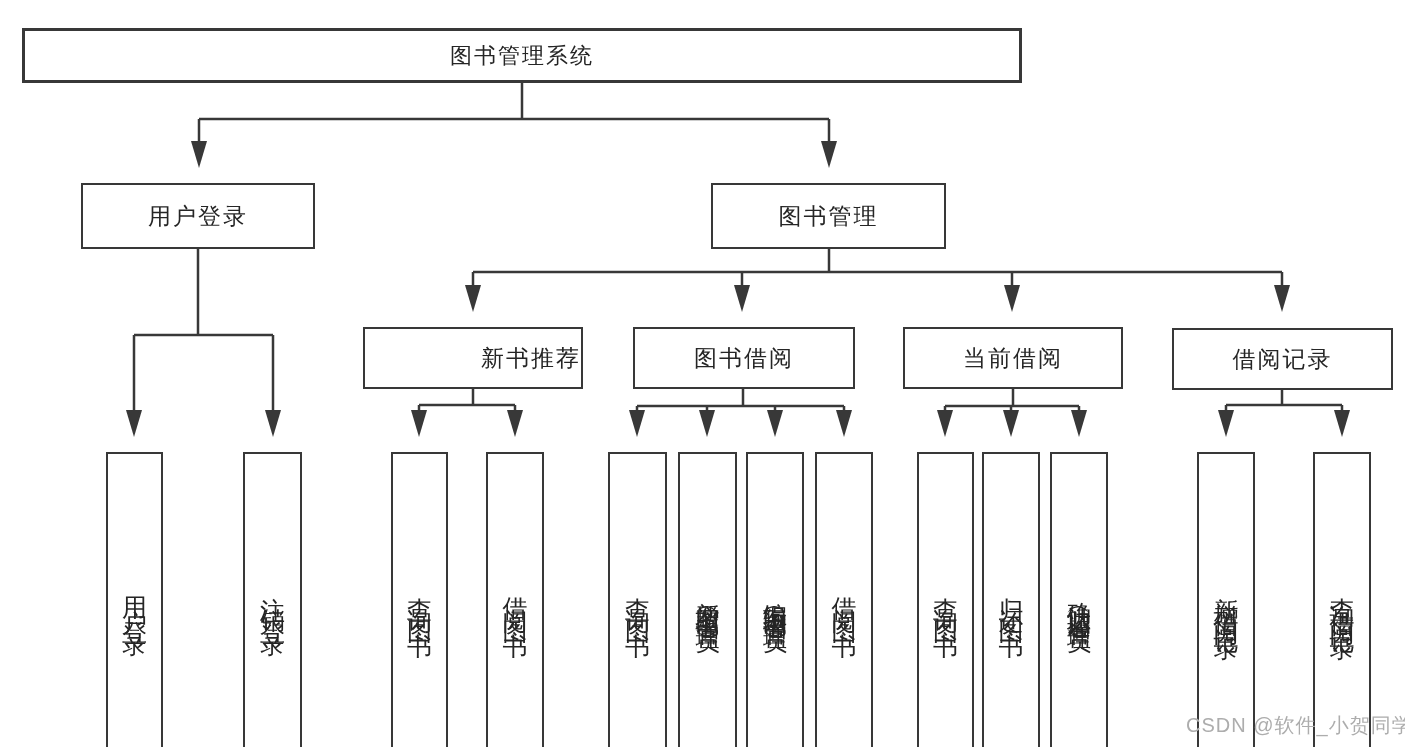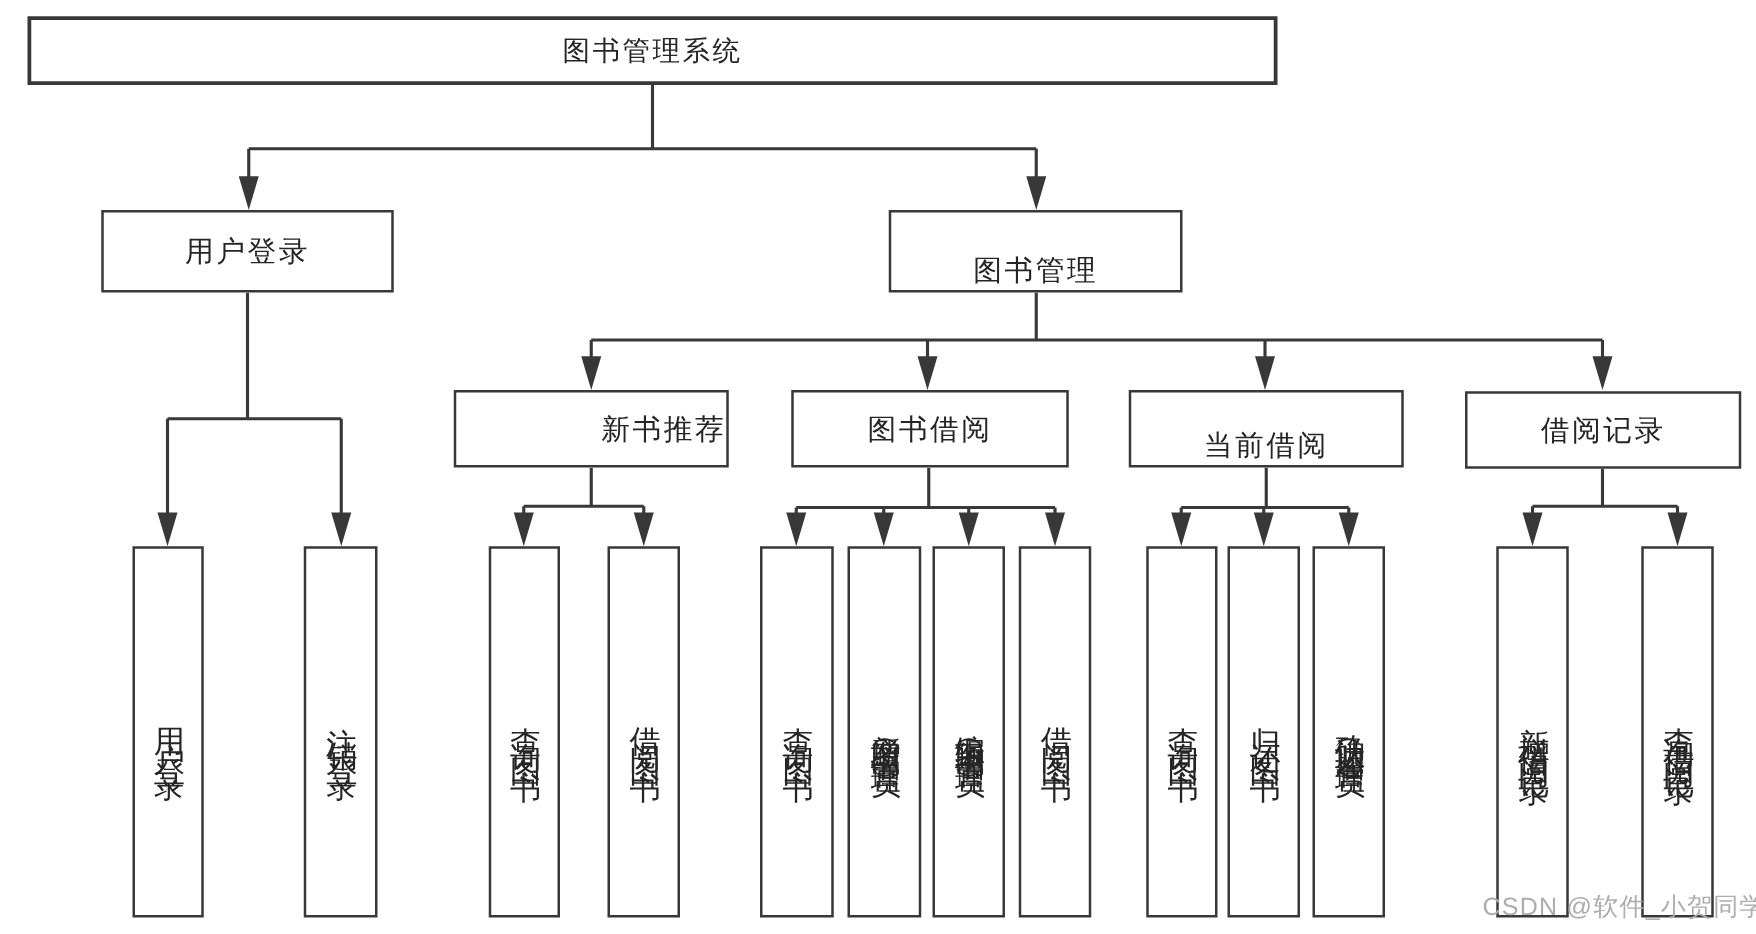--- a/index.html
+++ b/index.html
@@ -12,20 +12,21 @@
     overflow:hidden;
   }
   .connector-layer{position:absolute;left:0;top:0;z-index:1;}
   .node{
     position:absolute;
     box-sizing:border-box;
     background:#ffffff;
     border:2.5px solid #383838;
     display:flex;align-items:center;justify-content:center;
     z-index:2;
+    margin-top:15px;
   }
   .node-root{border-width:3px;}
   .hlabel{
     font-size:23px;
     letter-spacing:2px;
     white-space:nowrap;
     color:#252525;
   }
   .node-root .hlabel{font-size:22px;}
   .leaf{top:437px;height:297px;}
@@ -87,31 +88,31 @@
     </g>
   </svg>
 
   <div class="node node-root" style="left:22px;top:13px;width:1000px;height:55px;">
     <span class="hlabel">图书管理系统</span>
   </div>
 
   <div class="node" style="left:81px;top:168px;width:234px;height:66px;">
     <span class="hlabel">用户登录</span>
   </div>
-  <div class="node" style="left:711px;top:168px;width:235px;height:66px;align-items:flex-end;">
+  <div class="node" style="left:711px;top:168px;width:235px;height:66px;">
     <span class="hlabel">图书管理</span>
   </div>
 
   <div class="node" style="left:363px;top:312px;width:220px;height:62px;justify-content:flex-end;">
     <span class="hlabel">新书推荐</span>
   </div>
   <div class="node" style="left:633px;top:312px;width:222px;height:62px;">
     <span class="hlabel">图书借阅</span>
   </div>
-  <div class="node" style="left:903px;top:312px;width:220px;height:62px;align-items:flex-end;">
+  <div class="node" style="left:903px;top:312px;width:220px;height:62px;">
     <span class="hlabel">当前借阅</span>
   </div>
   <div class="node" style="left:1172px;top:313px;width:221px;height:62px;">
     <span class="hlabel">借阅记录</span>
   </div>
 
   <div class="node leaf" style="left:106px;width:57px;">
     <span class="vlabel">用户登录</span>
   </div>
   <div class="node leaf" style="left:243px;width:59px;">

